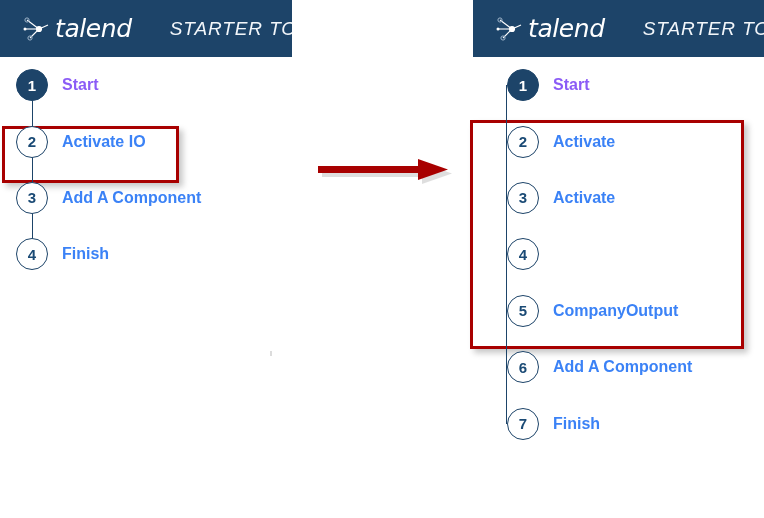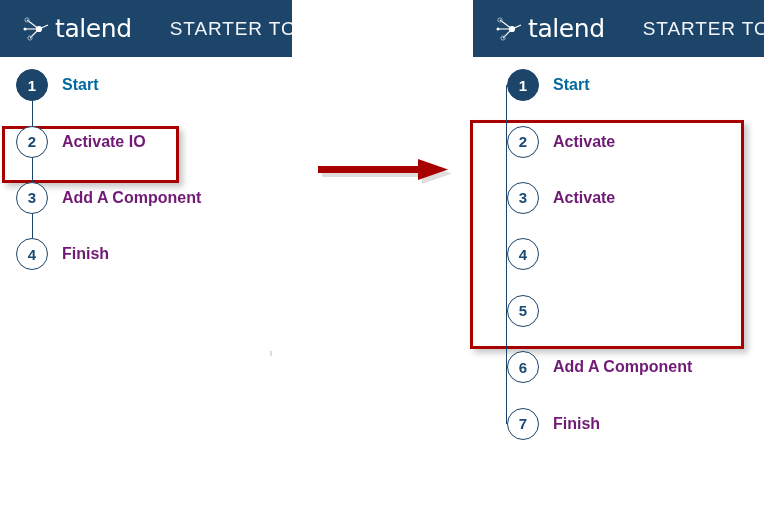--- a/index.html
+++ b/index.html
@@ -29,20 +29,21 @@
   .appbar {
     position: absolute;
     top: 0;
     left: 0;
     height: 57px;
     width: 100%;
     background: #1d4469;
     display: flex;
     align-items: center;
     box-sizing: border-box;
+    font-style: italic;
   }
   .logo-wrap {
     display: flex;
     align-items: center;
     margin-left: 22px;
   }
   .logo-mark { width: 30px; height: 30px; display: block; }
   .logo-word {
     color: #ffffff;
     font-size: 25px;
@@ -106,25 +107,25 @@
     height: 56.4px;
     background: #1d4469;
     z-index: 1;
   }
   .step:last-child .connector { display: none; }
 
   .step-label {
     margin-left: 14px;
     font-size: 16px;
     font-weight: bold;
-    color: #701a75;
+    color: #3b82f6;
     white-space: nowrap;
     font-family: "Liberation Sans", sans-serif;
   }
-  .step-label.dark { color: #0369a1; }
+  .step-label.dark { color: #8b5cf6; }
 
   
   #panel-left  .stepper { padding-left: 16px; }
   #panel-right .stepper { padding-left: 490px; }
   #panel-right .stepper { padding-left: 0; }
   #panel-right .step    { padding-left: 17px; }
   #panel-left  .step    { padding-left: 0px; }
   #panel-left  .stepper { padding-left: 16px; }
 
   
@@ -242,20 +243,21 @@
         <div class="step-bullet">3</div>
         <div class="step-label">Activate</div>
       </div>
       <div class="step">
         <div class="connector"></div>
         <div class="step-bullet">4</div>
       </div>
       <div class="step">
         <div class="connector"></div>
         <div class="step-bullet">5</div>
+        <div class="step-label">CompanyOutput</div>
       </div>
       <div class="step">
         <div class="connector"></div>
         <div class="step-bullet">6</div>
         <div class="step-label">Add A Component</div>
       </div>
       <div class="step">
         <div class="step-bullet">7</div>
         <div class="step-label">Finish</div>
       </div>

